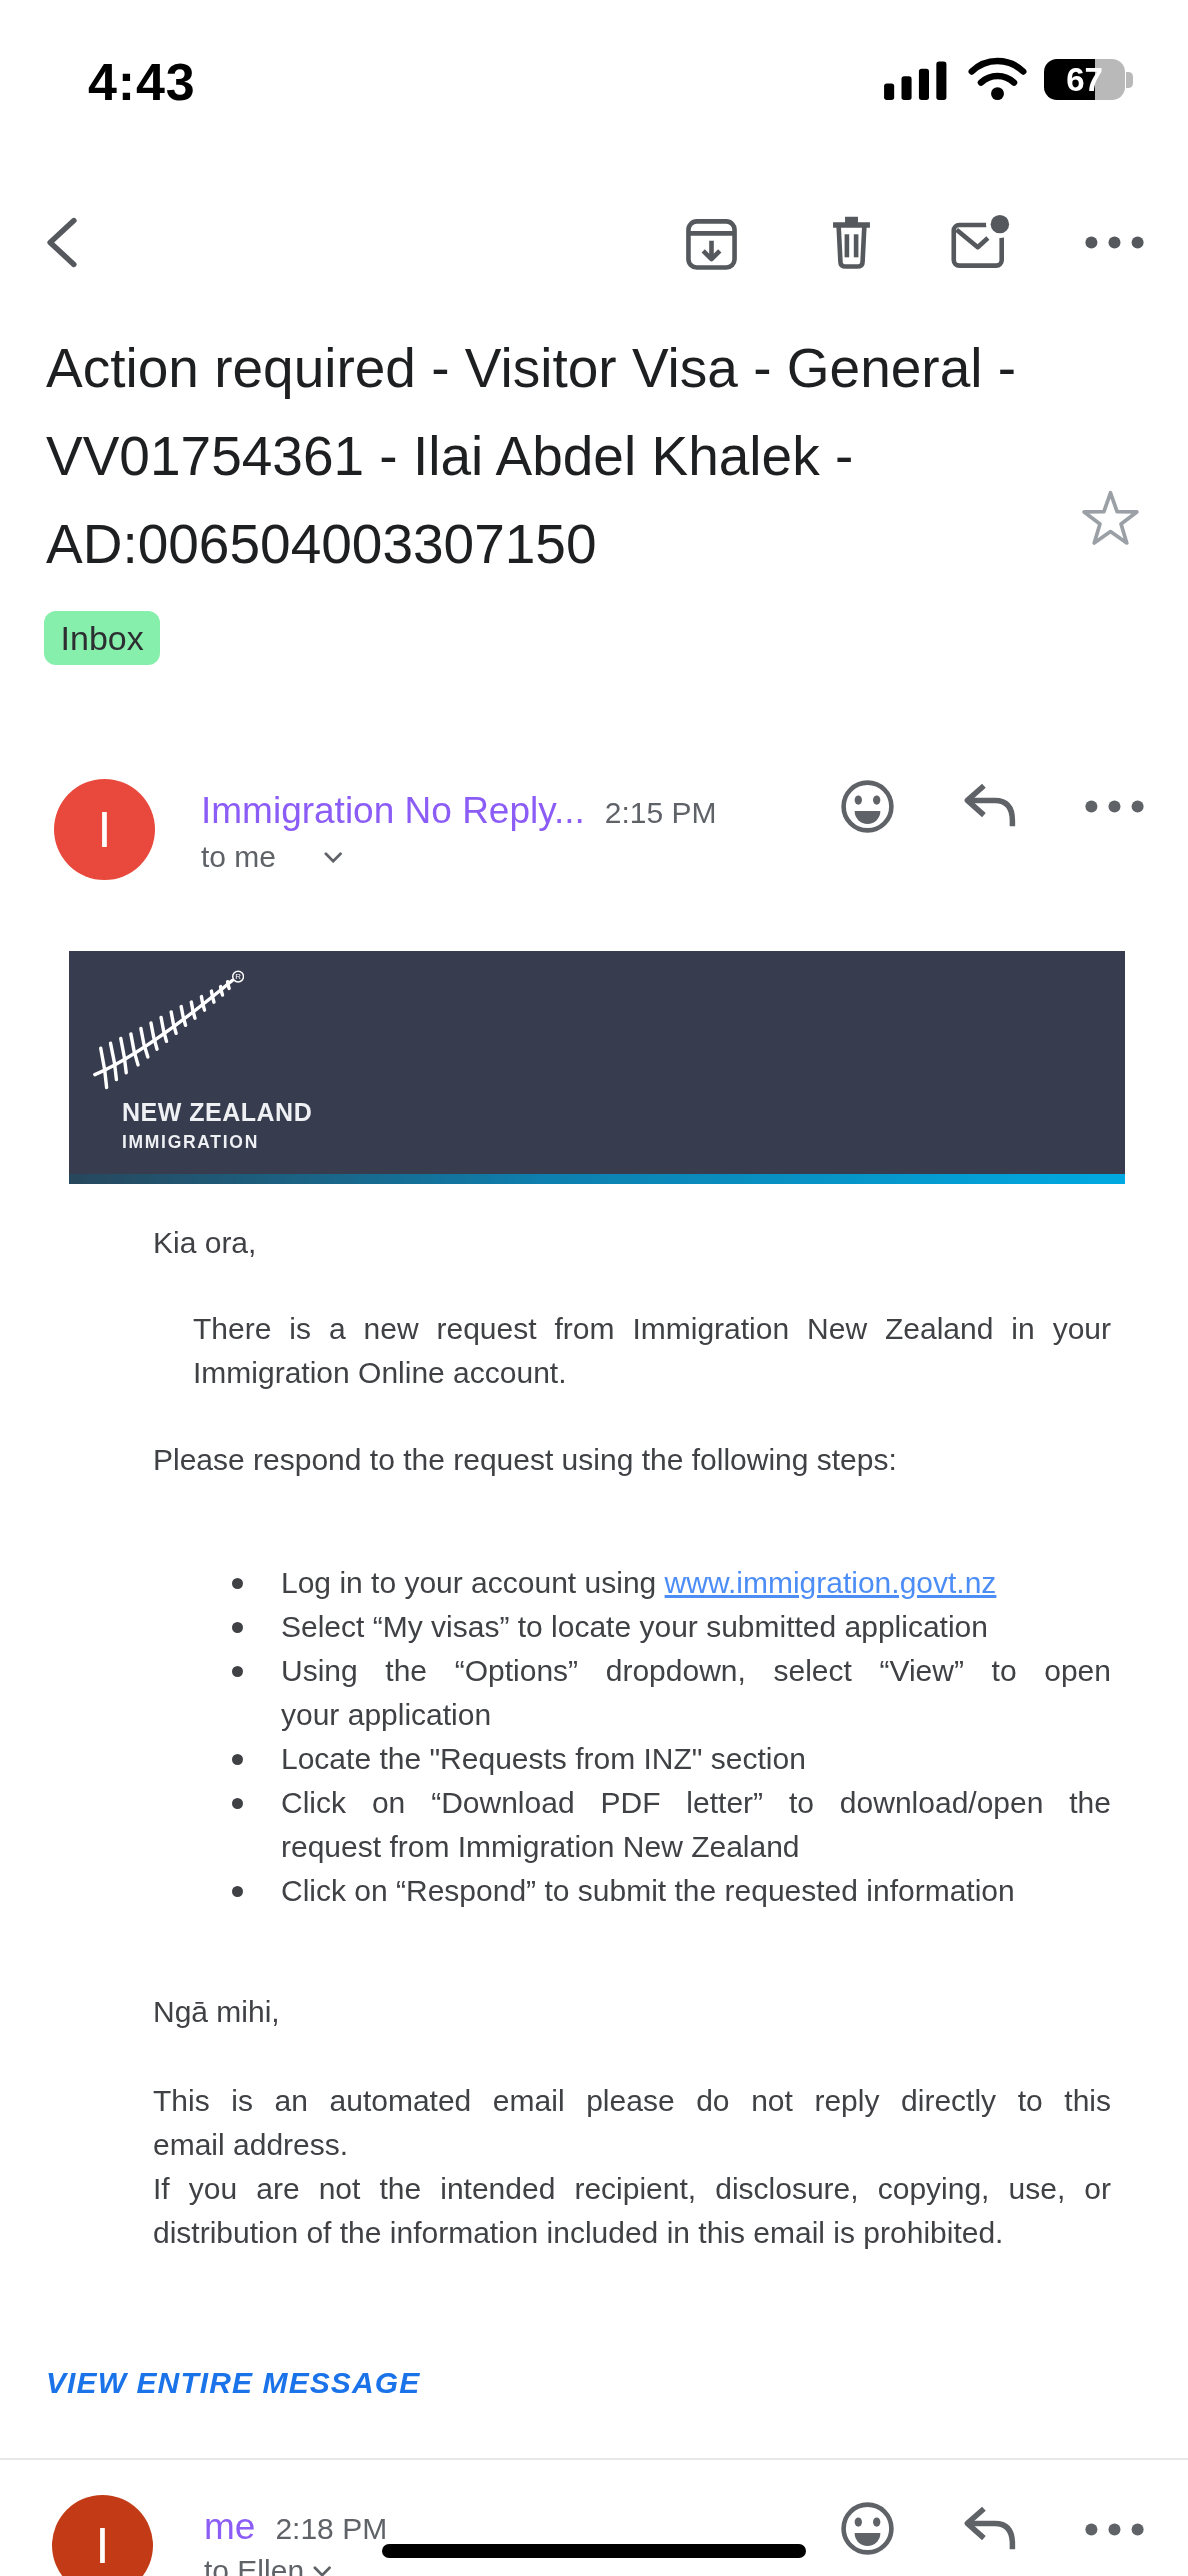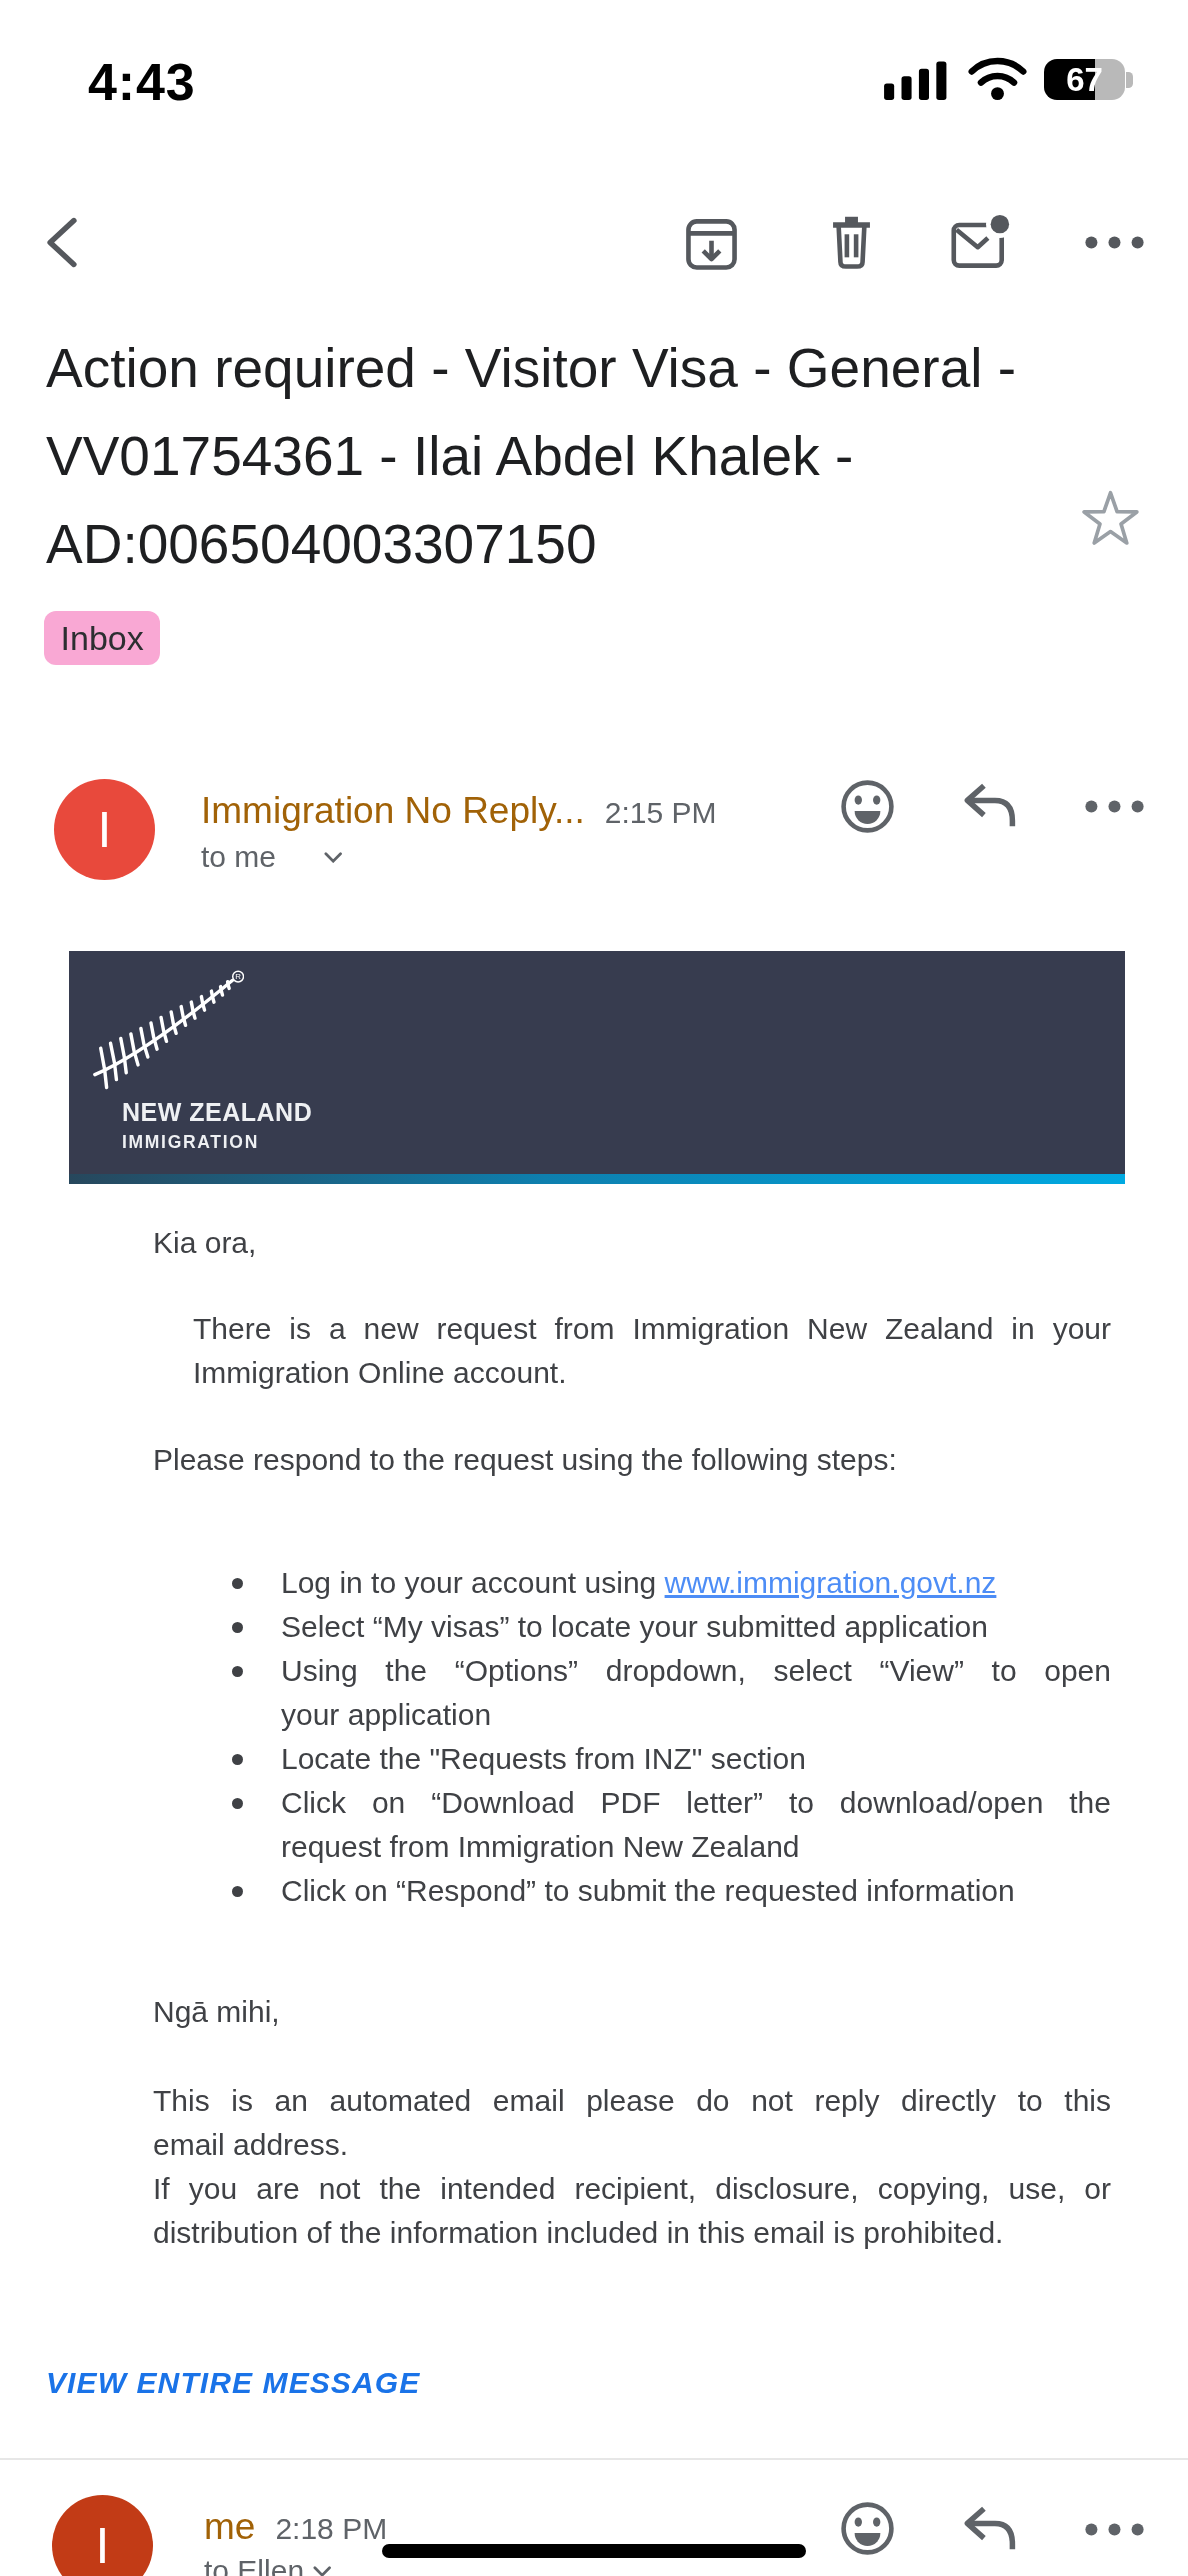--- a/index.html
+++ b/index.html
@@ -21,26 +21,26 @@
     background:#b9b9b9;border-radius:0 4.6px 4.6px 0;}
 
   
   .icon-btn{display:block;}
   .icon-btn svg{display:block;}
 
   
   .subject{left:46px;top:324px;width:1027px;font-size:55px;line-height:88px;color:#1e1f21;}
   .star-btn{left:1080px;top:490px;}
   .chip{left:44px;top:611px;height:54px;line-height:54px;padding:0 16.6px;border-radius:12px;
-    background:#f9a8d4;color:#2c2e31;font-size:34px;font-weight:500;}
+    background:#86efac;color:#2c2e31;font-size:34px;font-weight:500;}
 
   
   .avatar{width:101px;height:101px;border-radius:50%;color:#fff;font-size:50px;font-weight:400;
     display:flex;align-items:center;justify-content:center;}
-  .sender-name{font-size:37px;font-weight:500;color:#a16207;}
+  .sender-name{font-size:37px;font-weight:500;color:#8b5cf6;}
   .sender-time{font-size:30px;color:#5f6368;margin-left:20px;}
   .recipient{font-size:30px;color:#5f6368;display:flex;align-items:center;gap:9.2px;}
 
   
   .banner{left:69px;top:951px;width:1056px;height:233px;background:#373c4f;}
   .banner-strip{position:absolute;left:0;bottom:0;width:100%;height:10px;
     background:linear-gradient(90deg,#27475c 0%,#0e7fae 45%,#00a9e1 100%);}
   .brand1{position:absolute;left:53px;top:147px;color:#eef0f3;font-size:25px;font-weight:700;letter-spacing:0.5px;}
   .brand2{position:absolute;left:53px;top:181px;color:#eef0f3;font-size:17.5px;font-weight:700;letter-spacing:1.7px;}
 

